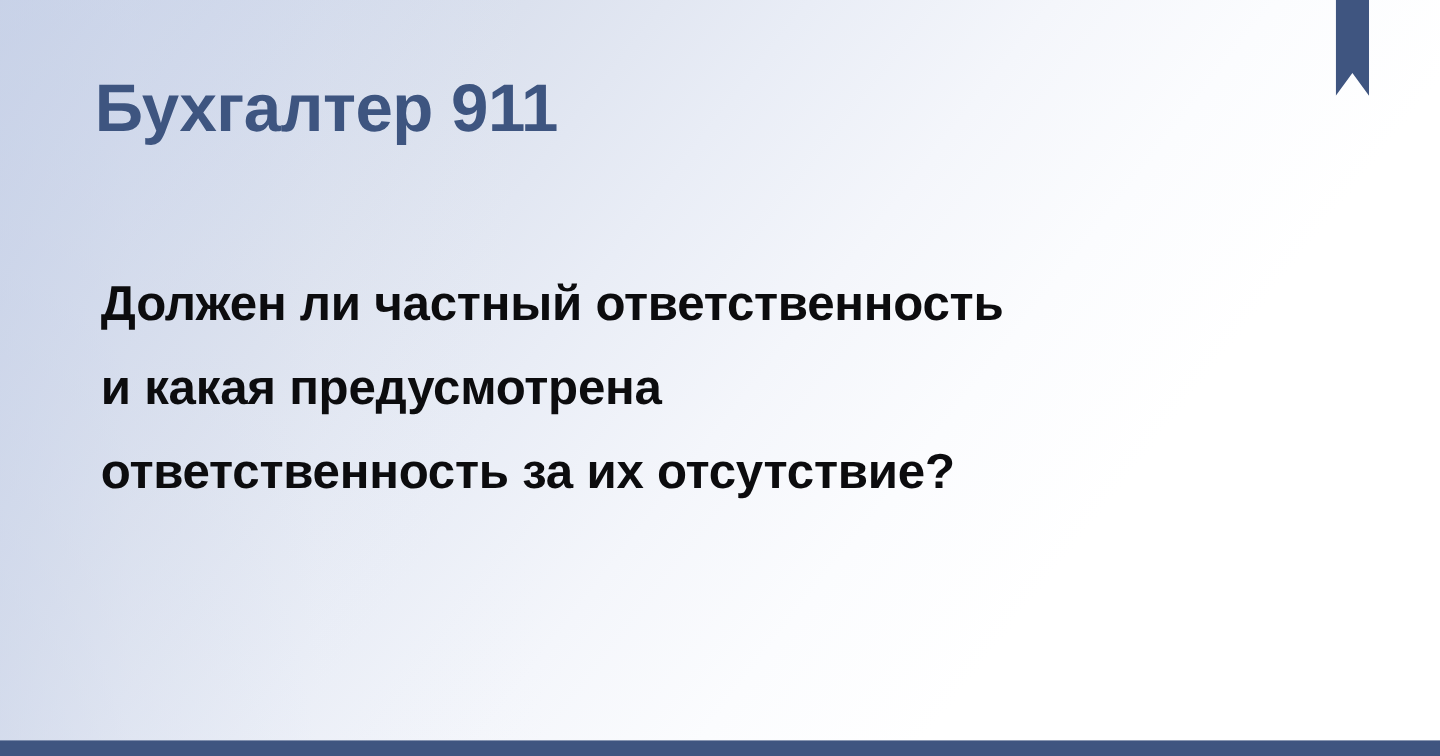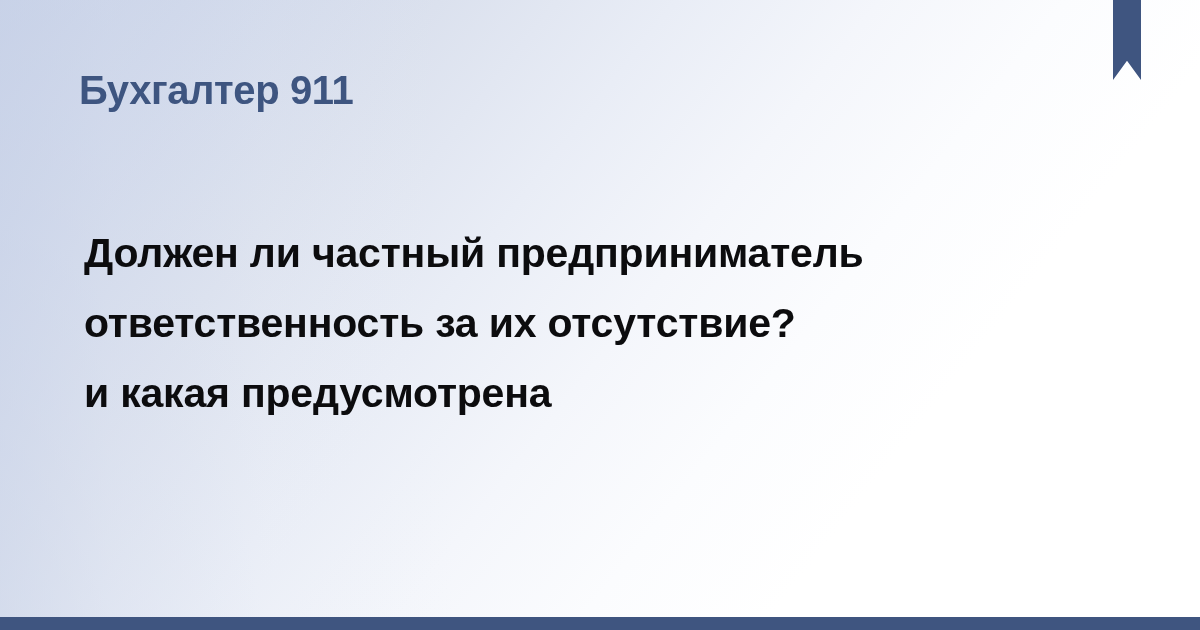--- a/index.html
+++ b/index.html
@@ -59,21 +59,21 @@
     clip-path: polygon(0 0, 100% 0, 100% 100%, 50% 76%, 0 100%);
     z-index: 4;
   }
 
   
   .logo {
     position: absolute;
     left: 79px;
     top: 66px;
     z-index: 3;
-    font-size: 40px;
+    font-size: 56px;
     line-height: 48px;
     font-weight: bold;
     letter-spacing: -0.4px;
     color: #3e5580;
     white-space: nowrap;
   }
 
   
   .headline {
     position: absolute;
@@ -107,20 +107,20 @@
 </head>
 <body>
 
 <div class="card">
 
   <div class="ribbon"></div>
 
   <div class="logo">Бухгалтер 911</div>
 
   <h1 class="headline">
-    <span class="ln">Должен ли частный предприниматель</span>
+    <span class="ln">Должен ли частный ответственность</span>
+    <span class="ln">и какая предусмотрена</span>
     <span class="ln">ответственность за их отсутствие?</span>
-    <span class="ln">и какая предусмотрена</span>
   </h1>
 
   <div class="bottom-bar"></div>
 
 </div>
 
 </body></html>

